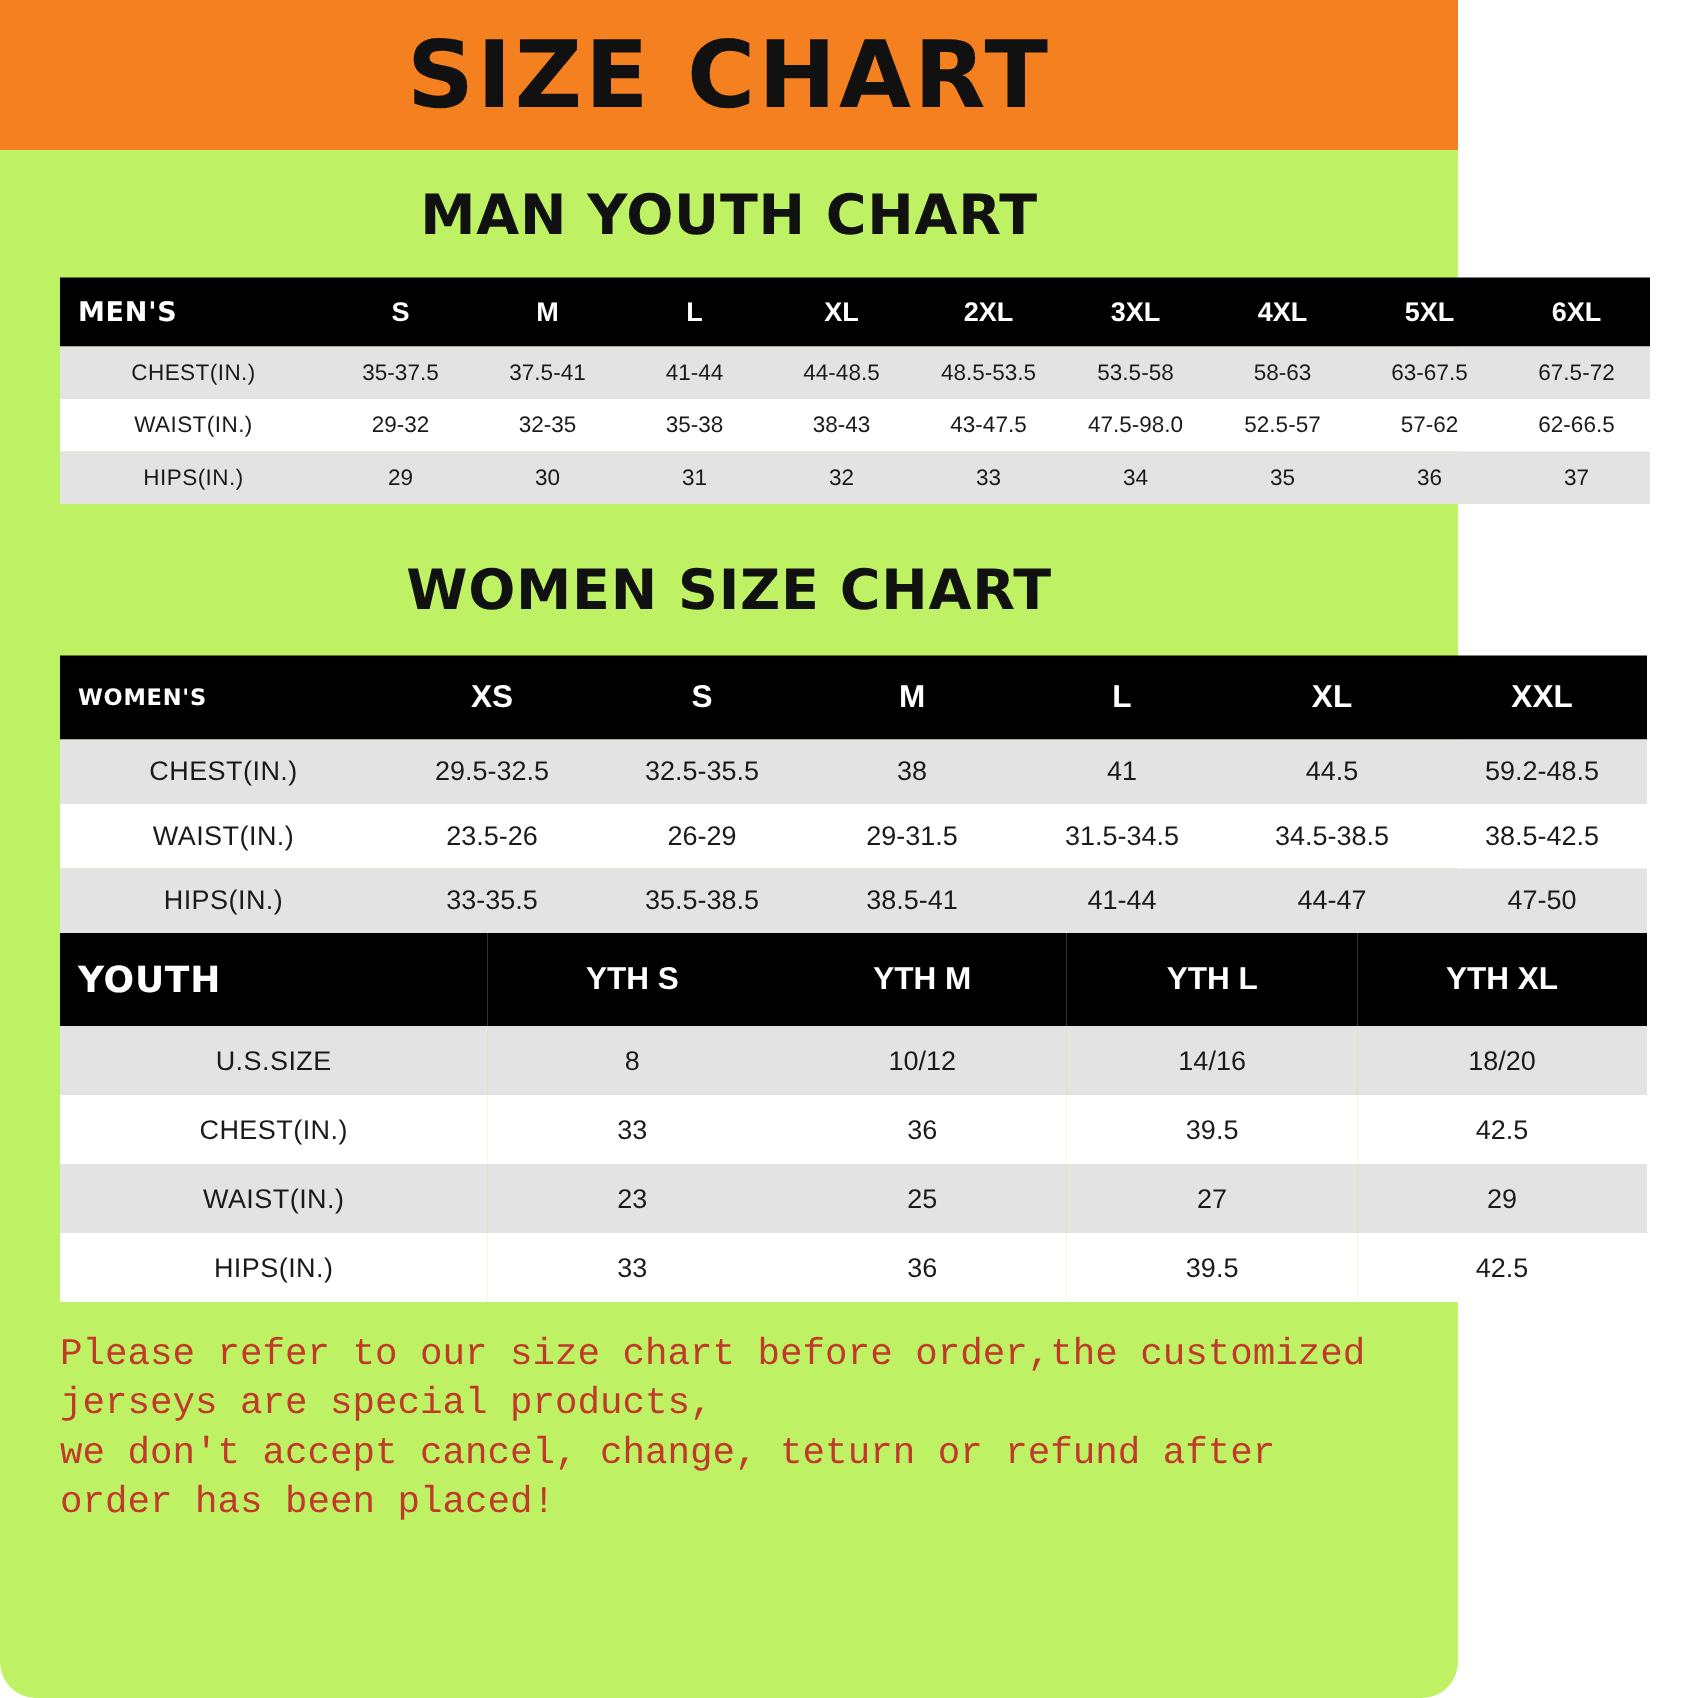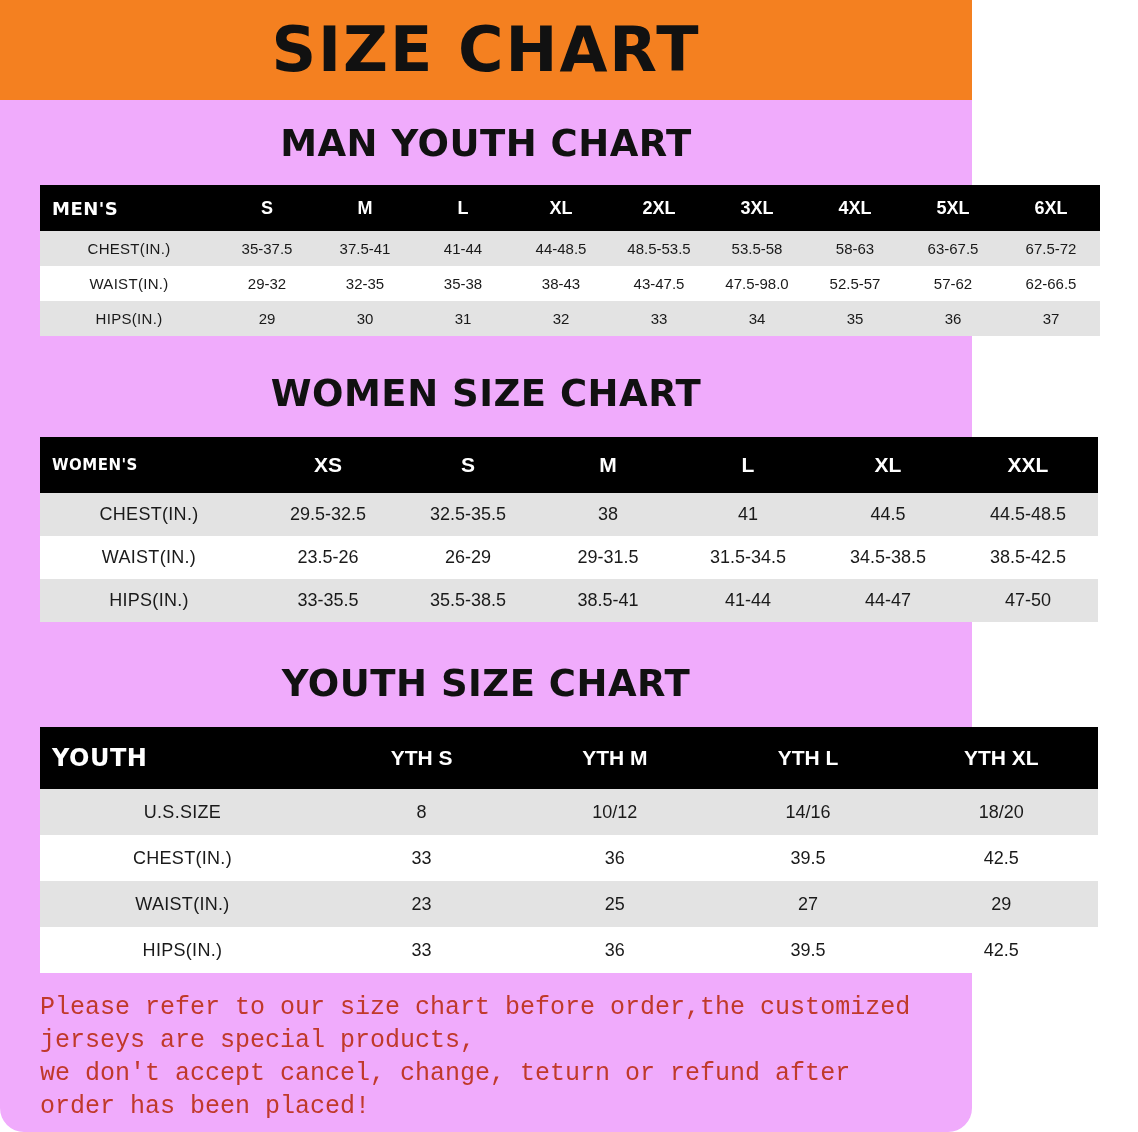--- a/index.html
+++ b/index.html
@@ -10,21 +10,21 @@
     width: 1138px;
     height: 1132px;
     background: #ffffff;
     font-family: "Liberation Sans", sans-serif;
     overflow: hidden;
   }
   .page {
     position: relative;
     width: 972px;
     height: 1132px;
-    background: #f0abfc;
+    background: #bef264;
     border-radius: 24px;
   }
 
   
   .banner {
     width: 100%;
     height: 100px;
     background: #F48020;
     display: flex;
     align-items: center;
@@ -241,21 +241,21 @@
         </tr>
       </thead>
       <tbody>
         <tr class="row-shade-a">
           <td class="rowlabel">CHEST(IN.)</td>
           <td>29.5-32.5</td>
           <td>32.5-35.5</td>
           <td>38</td>
           <td>41</td>
           <td>44.5</td>
-          <td>44.5-48.5</td>
+          <td>59.2-48.5</td>
         </tr>
         <tr class="row-shade-b">
           <td class="rowlabel">WAIST(IN.)</td>
           <td>23.5-26</td>
           <td>26-29</td>
           <td>29-31.5</td>
           <td>31.5-34.5</td>
           <td>34.5-38.5</td>
           <td>38.5-42.5</td>
         </tr>
@@ -265,21 +265,20 @@
           <td>35.5-38.5</td>
           <td>38.5-41</td>
           <td>41-44</td>
           <td>44-47</td>
           <td>47-50</td>
         </tr>
       </tbody>
     </table>
   </div>
 
-  <div class="section-heading h-youth">YOUTH SIZE CHART</div>
   <div class="table-wrap">
     <table class="size-table" id="youth-table">
       <colgroup>
         <col style="width:258px">
         <col style="width:175px">
           <col style="width:175px">
           <col style="width:175px">
           <col style="width:175px">
       </colgroup>
       <thead>

